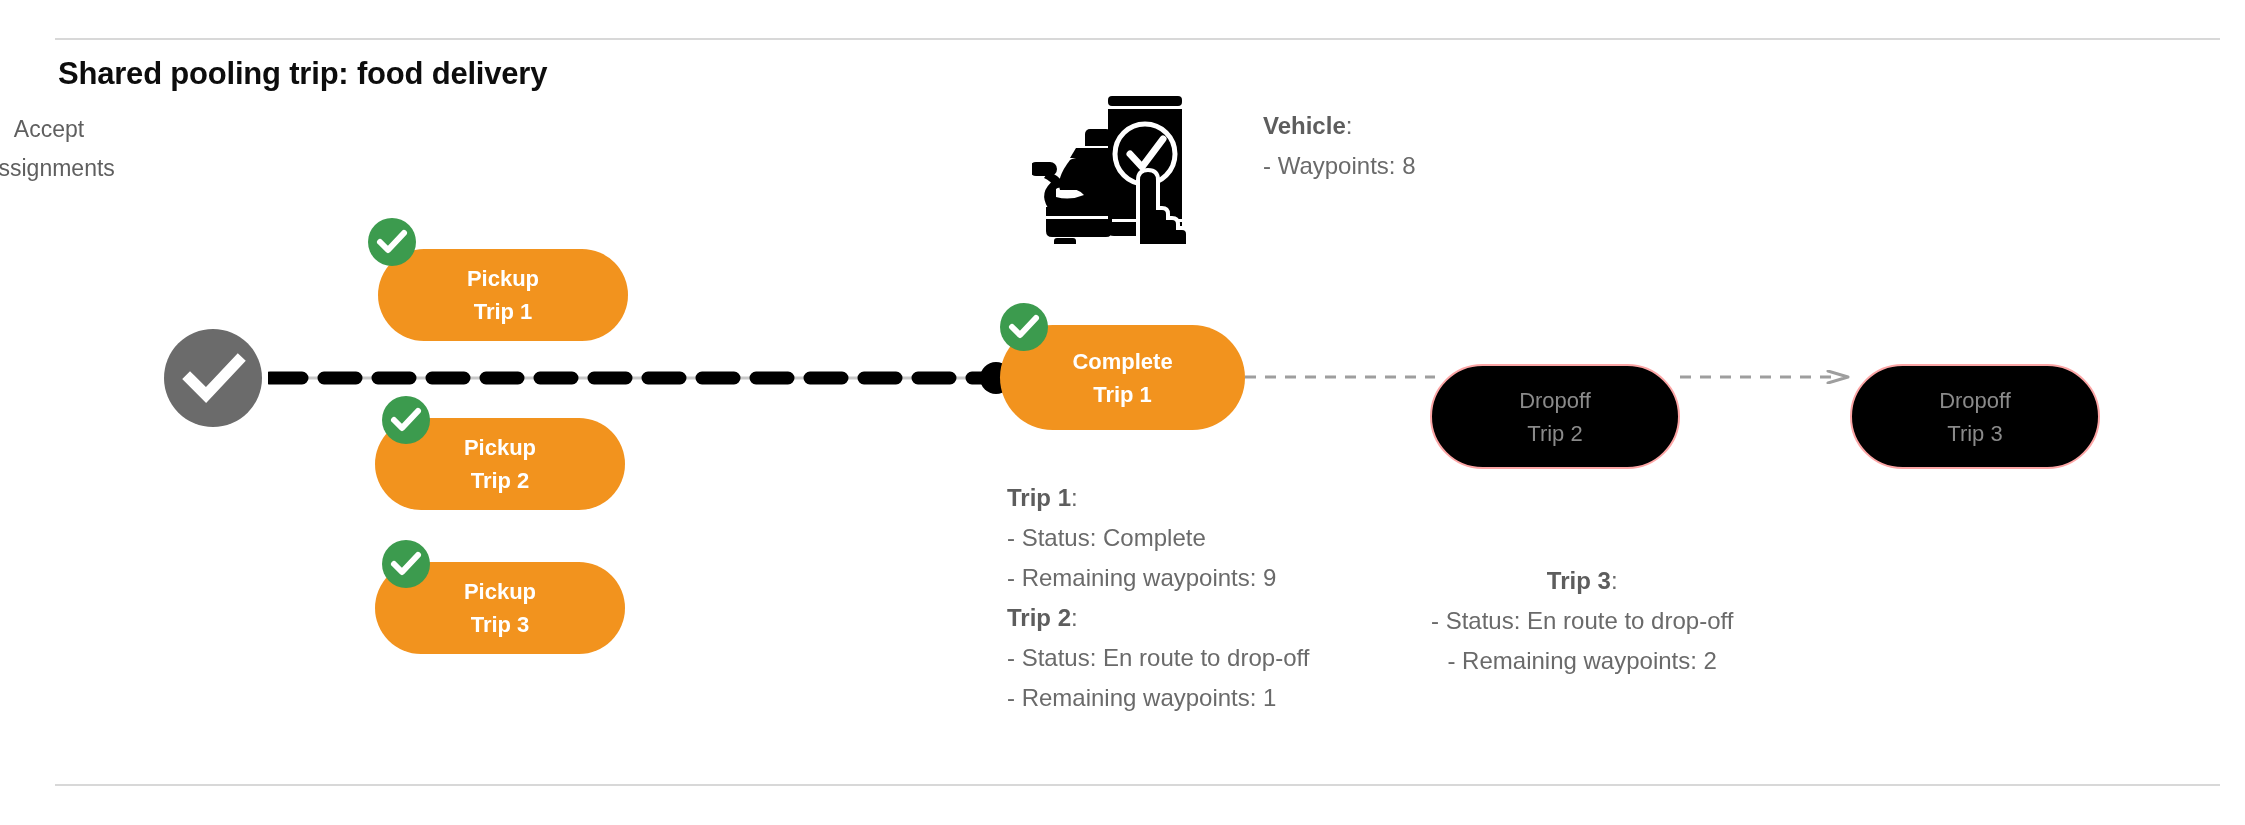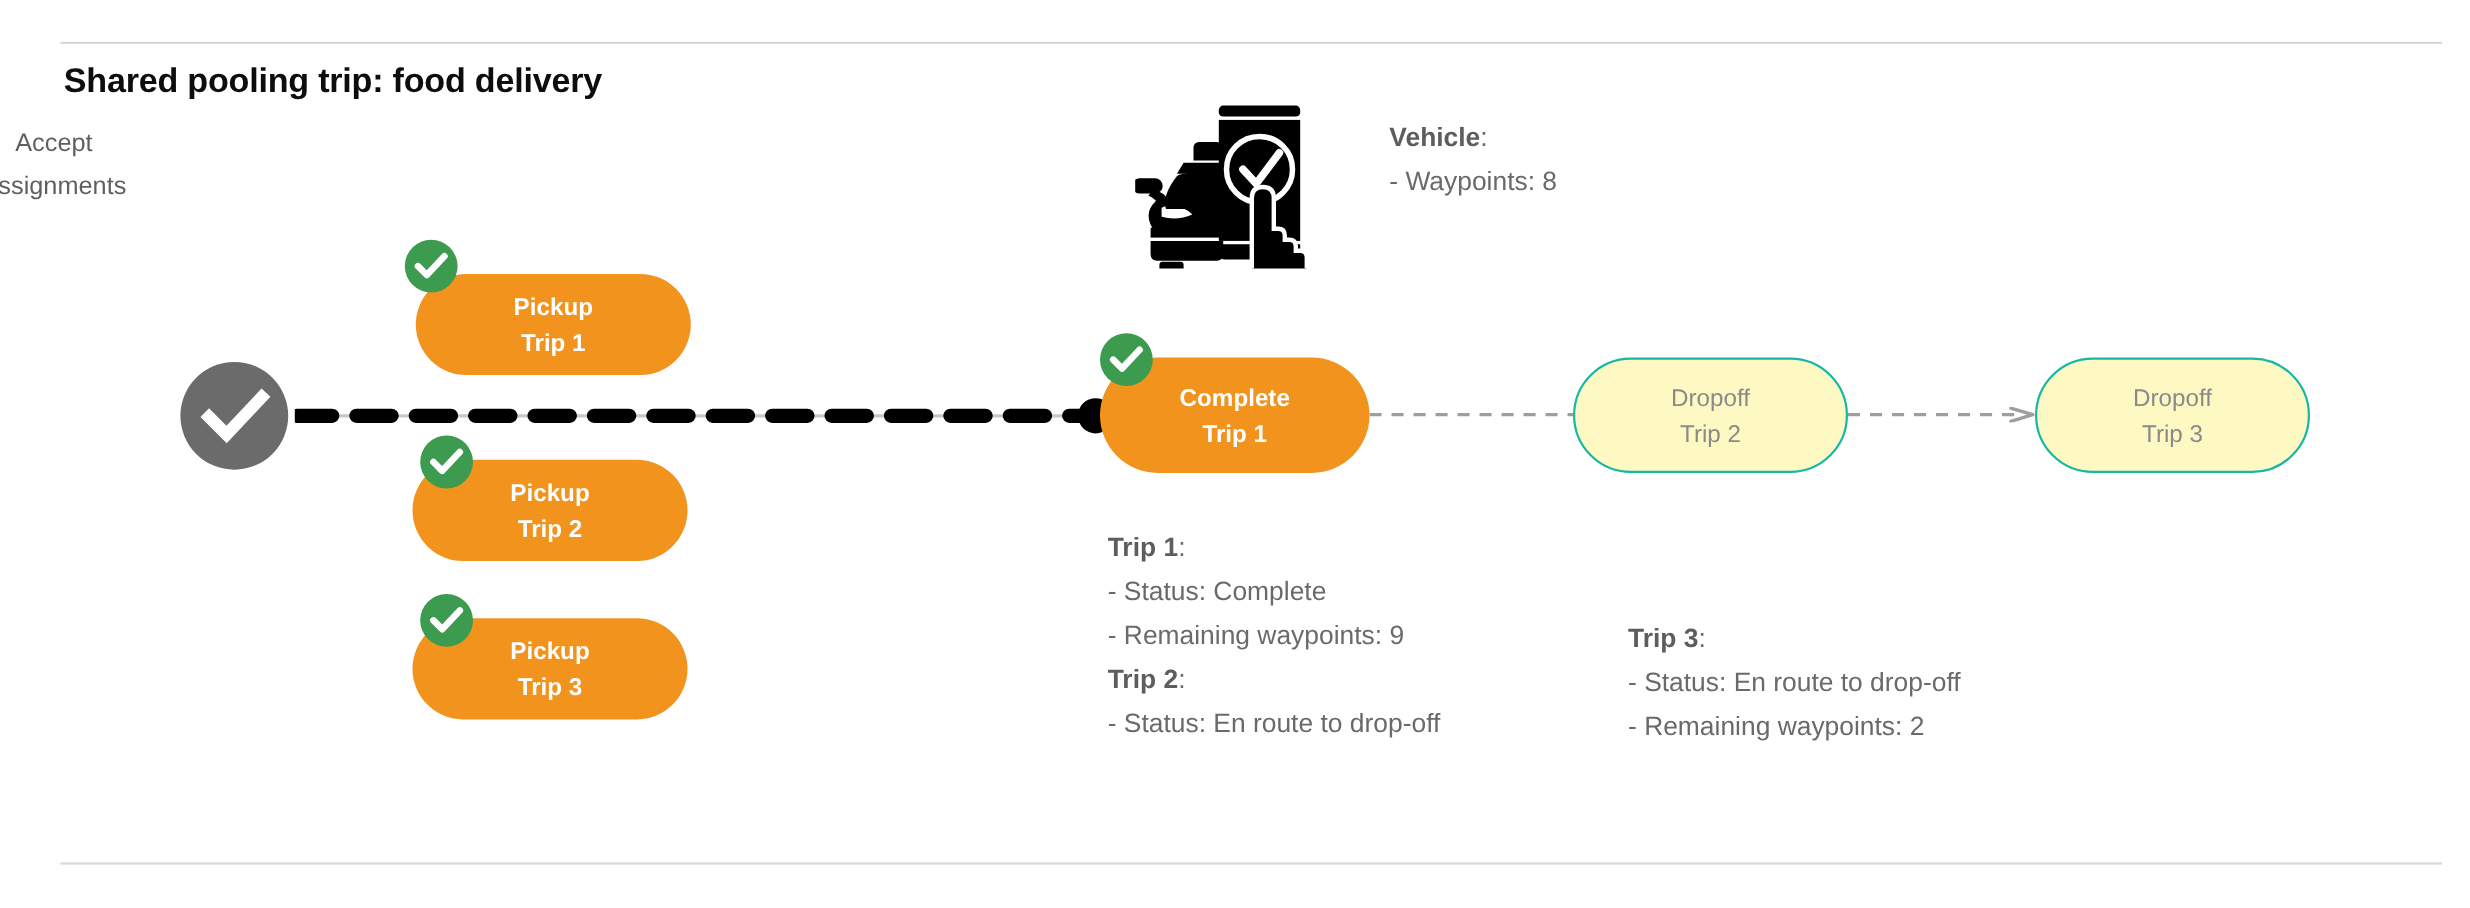--- a/index.html
+++ b/index.html
@@ -107,22 +107,23 @@
     white-space: nowrap;
   }
   .pill.solid {
     background: #F2931E;
   }
   .pill.solid .line {
     color: #ffffff;
     font-weight: bold;
   }
   .pill.ghost {
-    background: #fef9c3;
-    border: 2px solid #14b8a6;
+    background: #000000;
+    border: 2px solid #fca5a5;
+    margin-top: 39px;
   }
   .pill.ghost .line {
     color: #8a8a8a;
   }
 
   .pill-pickup-1   { left: 378px; top: 249px; width: 250px; height: 92px; }
   .pill-pickup-2   { left: 375px; top: 418px; width: 250px; height: 92px; }
   .pill-pickup-3   { left: 375px; top: 562px; width: 250px; height: 92px; }
   .pill-complete-1 { left: 1000px; top: 325px; width: 245px; height: 105px; }
   .pill-dropoff-2  { left: 1430px; top: 325px; width: 250px; height: 105px; }
@@ -166,21 +167,21 @@
     font-size: 24px;
     line-height: 40px;
     white-space: nowrap;
   }
   .info-block .heading {
     font-weight: bold;
     color: #5d5d5d;
   }
   .info-vehicle { left: 1245px; top: 106px; margin-left: 18px; }
   .info-trip12  { left: 1007px; top: 478px; }
-  .info-trip3   { left: 1480px; top: 561px; }
+  .info-trip3   { left: 1431px; top: 561px; text-align: center; }
 </style>
 </head>
 <body>
 
 <div class="canvas">
 
   <div class="rule top"></div>
   <div class="rule bottom"></div>
 
   <div class="page-title">Shared pooling trip: food delivery</div>
@@ -310,20 +311,21 @@
   <div class="info-trip12 info-block">
     <div>
       <span class="heading">Trip 1</span><span>:</span>
     </div>
     <div>- Status:  Complete</div>
     <div>- Remaining waypoints: 9</div>
     <div>
       <span class="heading">Trip 2</span><span>:</span>
     </div>
     <div>- Status:  En route to drop-off</div>
+    <div>- Remaining waypoints: 1</div>
   </div>
 
   <div class="info-trip3 info-block">
     <div>
       <span class="heading">Trip 3</span><span>:</span>
     </div>
     <div>- Status:  En route to drop-off</div>
     <div>- Remaining waypoints: 2</div>
   </div>
 

